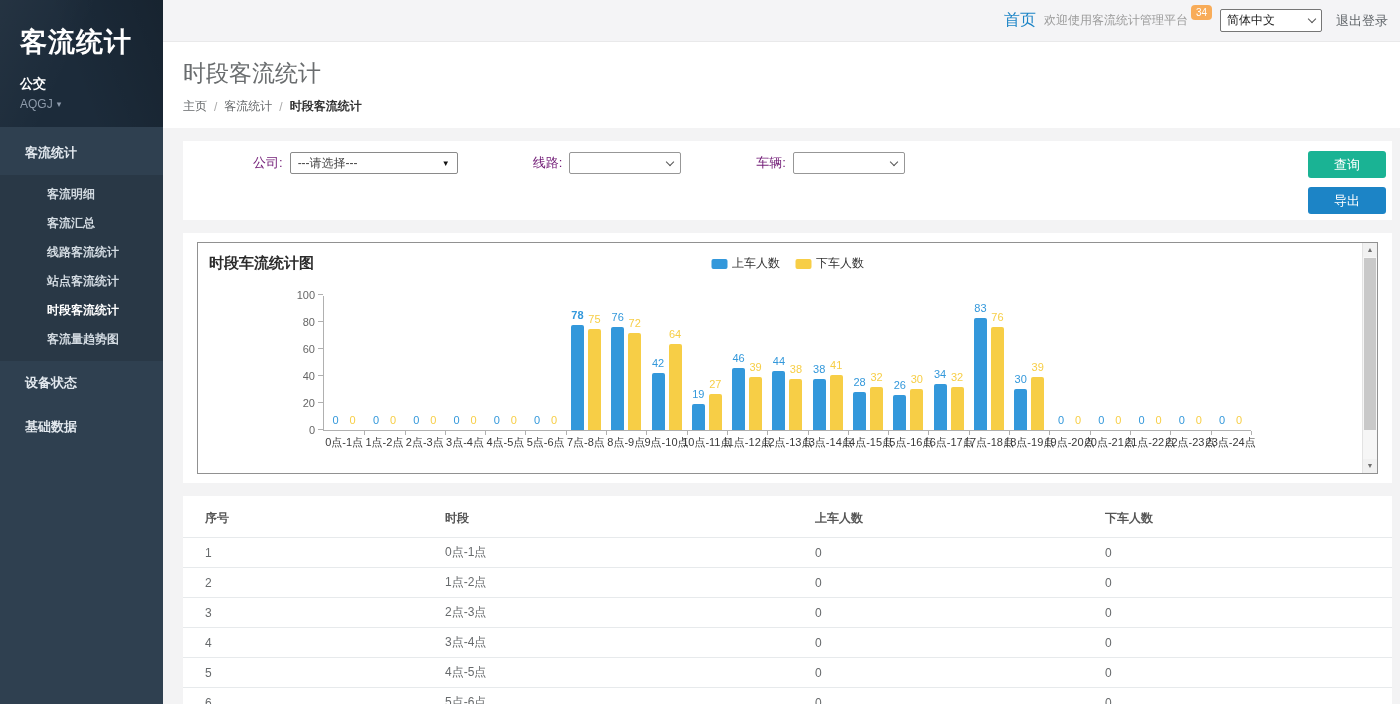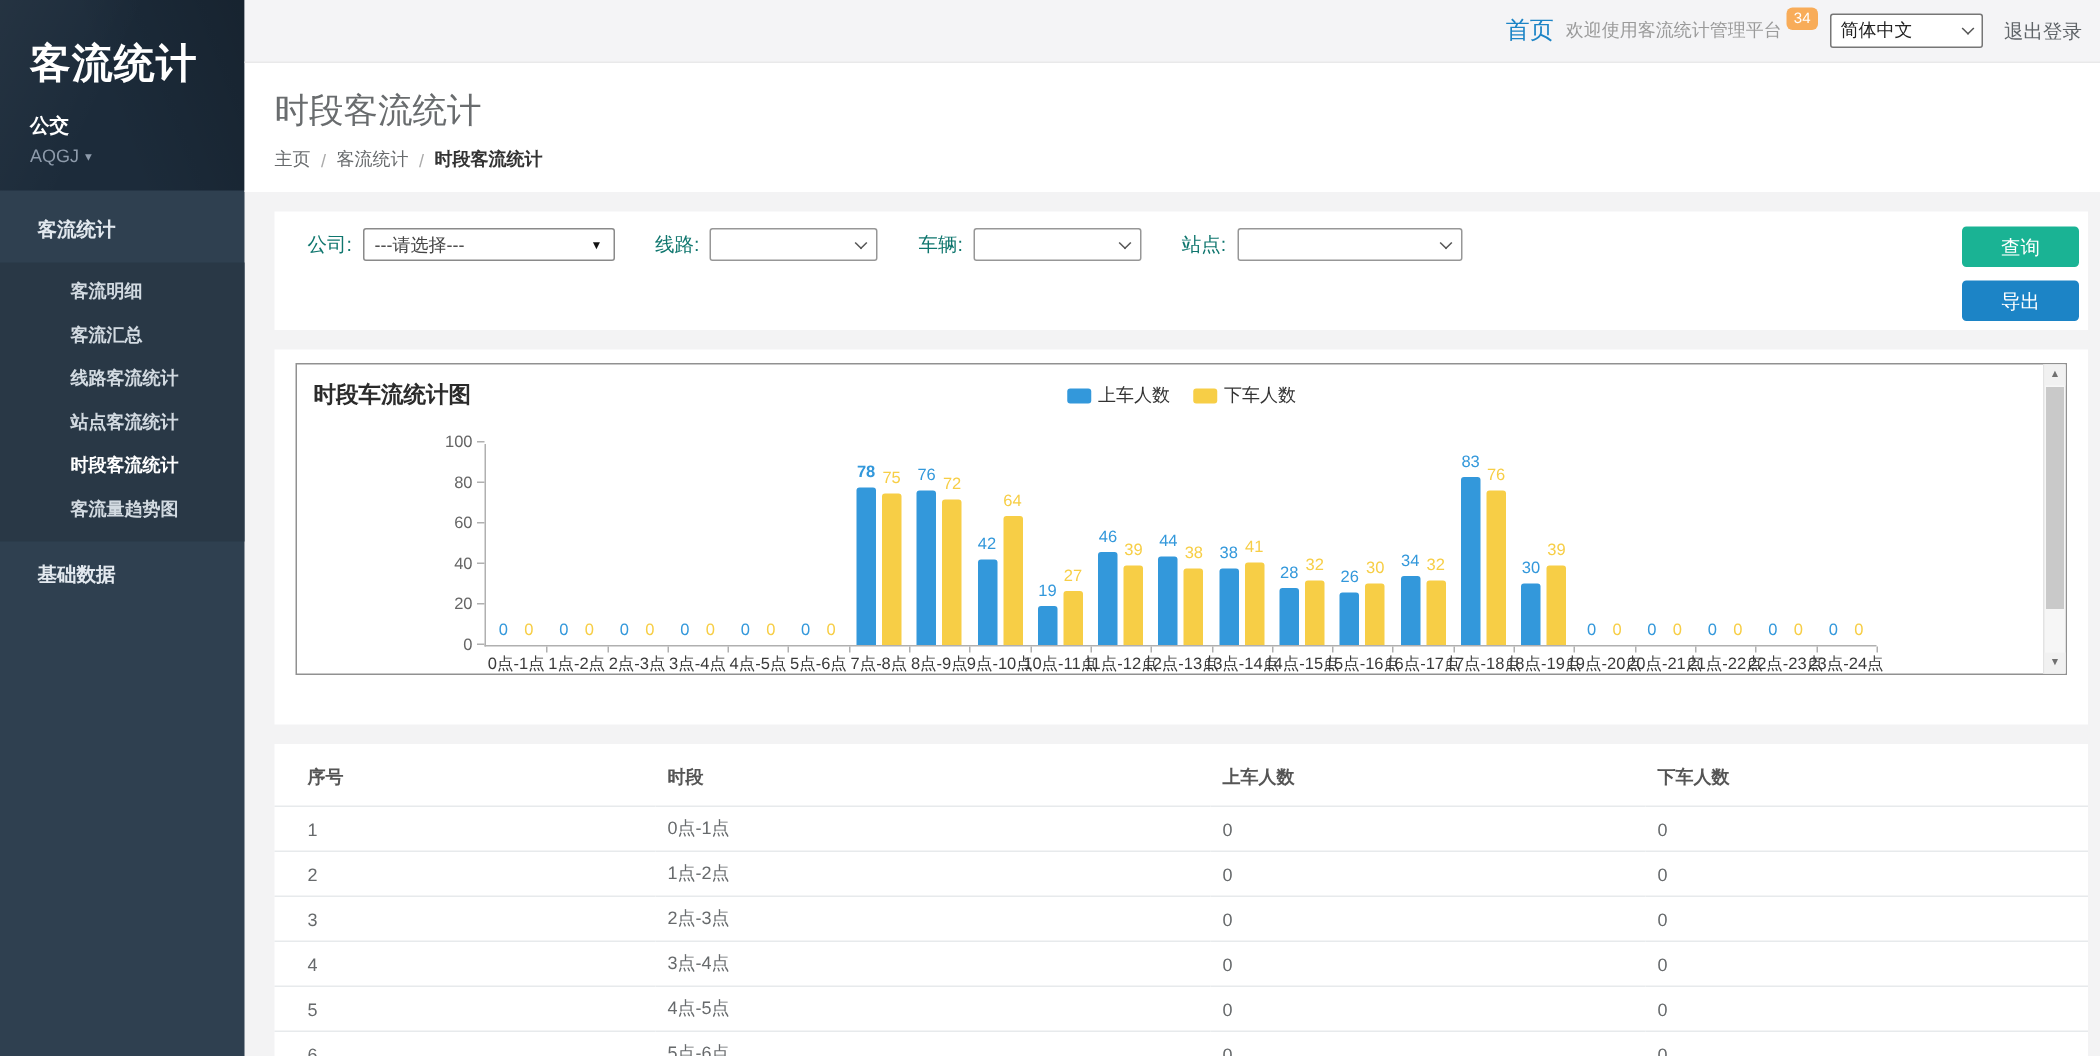--- a/index.html
+++ b/index.html
@@ -37,39 +37,39 @@
   .crumb-sep { margin:0 7px; color:#aaa; }
   .crumb-last { font-weight:bold; color:#333; }
 
   .content { padding:13px 8px 0 20px; }
 
   
   .filter-panel { background:#fff; position:relative; padding:11px 12px 12px 22px; height:79px; }
   .frow { display:flex; align-items:center; }
   .frow2 { margin-top:9px; }
   .fgroup { display:flex; align-items:center; margin-right:27px; }
-  .flabel { font-size:13px; color:#0f766e; margin-right:7px; white-space:nowrap; }
+  .flabel { font-size:13px; color:#701a75; margin-right:7px; white-space:nowrap;margin-left:48px; }
   .fselect { height:22px; border:1px solid #979797; background:#fff; display:flex; align-items:center; justify-content:space-between; padding:0 7px; font-size:12px; color:#444; border-radius:2px; cursor:pointer; }
   .sel-company { width:168px; border-color:#8a8a8a; }
   .sel-line { width:112px; }
   .sel-vehicle { width:112px; }
   .sel-station { width:150px; }
   .sel-date { width:108px; height:25px; }
   .triangle-down { font-size:8px; color:#111; }
   .chev { width:6px; height:6px; border-right:1.6px solid #555; border-bottom:1.6px solid #555; transform:rotate(45deg); margin-top:-3px; }
   .dgroup { display:flex; align-items:center; margin-left:9px; }
   .dinput { height:25px; background:#ececec; border:1px solid #ccc; display:flex; align-items:center; padding:0 12px; font-size:12.5px; color:#555; width:148px; }
   .dsep { height:25px; border-top:1px solid #ccc; border-bottom:1px solid #ccc; background:#fff; display:flex; align-items:center; justify-content:center; width:33px; font-size:12px; color:#333; }
   .btn { position:absolute; right:6px; width:78px; height:27px; border:none; border-radius:3px; color:#fff; font-size:13px; cursor:pointer; font-family:inherit; }
   .btn-query { top:10px; background:#1ab394; }
   .btn-export { top:46px; background:#1c84c6; }
 
   
   .chart-outer { margin-top:13px; background:#fff; padding:9px 14px; height:250px; }
-  .chart-box { position:relative; border:1px solid #919191; height:208px; background:#fff; }
+  .chart-box { position:relative; border:1px solid #919191; height:232px; background:#fff; }
   .chart-title { position:absolute; left:11px; top:11px; font-size:15px; font-weight:bold; color:#2b2b2b; }
   .legend { position:absolute; top:12px; left:50%; transform:translateX(-50%); display:flex; gap:15px; align-items:center; }
   .legend-item { display:flex; align-items:center; gap:5px; font-size:12px; color:#333; cursor:pointer; }
   .legend-swatch { width:16px; height:10px; border-radius:2px; display:inline-block; }
   .plot { position:absolute; left:125px; top:53px; width:928px; height:135px; border-left:1px solid #b0b0b0; border-bottom:1px solid #b0b0b0; }
   .cats { display:flex; height:100%; }
   .cat { flex:1; position:relative; }
   .cat::after { content:""; position:absolute; right:-1px; bottom:-5px; width:1px; height:4px; background:#b0b0b0; }
   .bars { position:absolute; bottom:0; left:50%; transform:translateX(-50%); display:flex; gap:4px; align-items:flex-end; height:100%; }
   .barwrap { position:relative; width:13px; height:100%; display:flex; align-items:flex-end; justify-content:center; }
@@ -108,20 +108,21 @@
     <div class="menu">
       <div class="menu-item">客流统计</div>
       <div class="submenu">
           <div class="submenu-item">客流明细</div>
           <div class="submenu-item">客流汇总</div>
           <div class="submenu-item">线路客流统计</div>
           <div class="submenu-item">站点客流统计</div>
           <div class="submenu-item active">时段客流统计</div>
           <div class="submenu-item">客流量趋势图</div>
         </div>
+      <div class="menu-item">设备状态</div>
       <div class="menu-item">基础数据</div>
     </div>
   </div>
 
   <div class="main">
 
     <div class="topbar">
       <span class="home-link">首页</span>
       <span class="welcome">欢迎使用客流统计管理平台</span>
       <span class="badge">34</span>
@@ -161,27 +162,20 @@
               <span class="chev"></span>
             </div>
           </div>
           <div class="fgroup">
             <span class="flabel">车辆:</span>
             <div class="fselect sel-vehicle">
               <span></span>
               <span class="chev"></span>
             </div>
           </div>
-          <div class="fgroup">
-            <span class="flabel">站点:</span>
-            <div class="fselect sel-station">
-              <span></span>
-              <span class="chev"></span>
-            </div>
-          </div>
         </div>
         <button class="btn btn-query">查询</button>
         <button class="btn btn-export">导出</button>
       </div>
 
       <div class="chart-outer">
         <div class="chart-box">
           <div class="chart-title">时段车流统计图</div>
           <div class="legend">
               <div class="legend-item">

